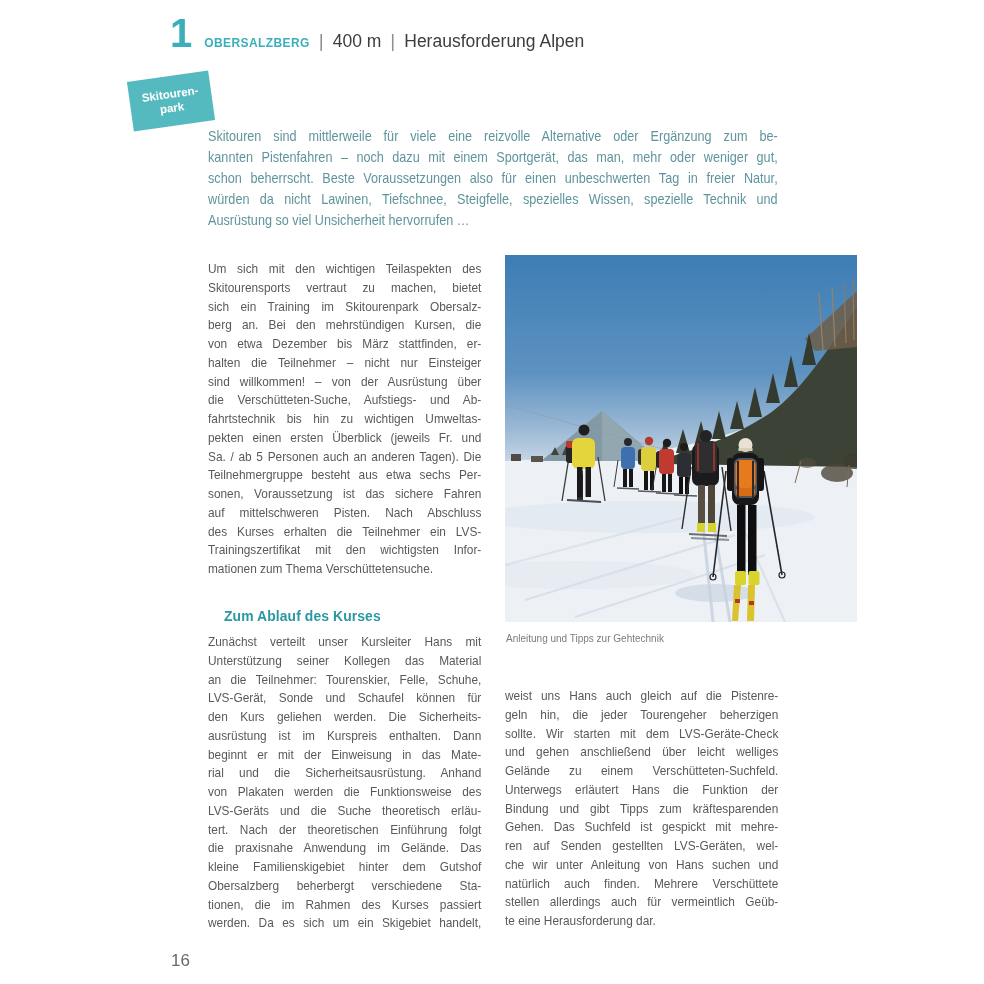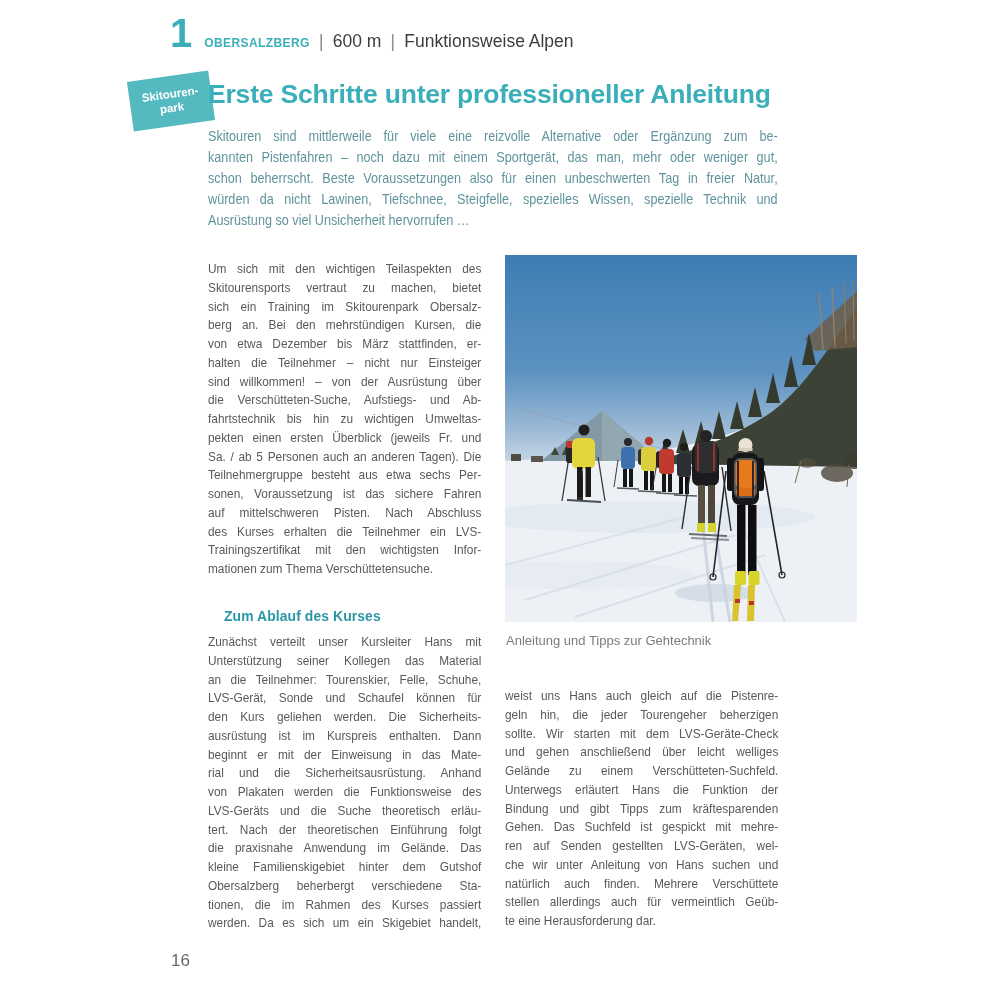--- a/index.html
+++ b/index.html
@@ -39,48 +39,47 @@
     color:var(--body_text);font-size:13.1px;line-height:18.75px;}
   .col1a{left:208px;top:260px;}
   .col1b{left:208px;top:633px;}
   .col2{left:505px;top:687px;}
 
   .subheading{position:absolute;left:208px;top:592px;margin:16px;font-size:13.9px;font-weight:bold;
     color:var(--subheading);letter-spacing:.1px;}
 
   .photo{position:absolute;left:505px;top:255px;width:352px;height:367px;margin:0;}
   .photo svg{display:block;width:100%;height:100%;}
-  .caption{position:absolute;left:506px;top:633px;font-size:13px;color:var(--caption_text);}
+  .caption{position:absolute;left:506px;top:633px;font-size:10px;color:var(--caption_text);}
 
   .pagenum{position:absolute;left:171px;top:951px;font-size:17px;color:var(--pagenum_text);}
 
   
   .tline{text-align:justify;text-align-last:justify;white-space:normal;}
   .tline-last{text-align-last:left;}
 </style>
 </head>
 <body>
 
 <div class="page">
 
   <header class="route-header">
     <span class="route-number">1</span>
     <span class="route-name">OBERSALZBERG</span>
     <span class="sep">|</span>
-    <span class="route-alt">600 m</span>
+    <span class="route-alt">400 m</span>
     <span class="sep">|</span>
-    <span class="route-region">Funktionsweise Alpen</span>
+    <span class="route-region">Herausforderung Alpen</span>
   </header>
 
   <div class="tag-box">
     <span>Skitouren-</span>
     <span>park</span>
   </div>
 
-  <h1 class="title">Erste Schritte unter professioneller Anleitung</h1>
 
   <div class="intro">
       <div class="tline">Skitouren sind mittlerweile für viele eine reizvolle Alternative oder Ergänzung zum be-</div>
       <div class="tline">kannten Pistenfahren – noch dazu mit einem Sportgerät, das man, mehr oder weniger gut,</div>
       <div class="tline">schon beherrscht. Beste Voraussetzungen also für einen unbeschwerten Tag in freier Natur,</div>
       <div class="tline">würden da nicht Lawinen, Tiefschnee, Steigfelle, spezielles Wissen, spezielle Technik und</div>
       <div class="tline tline-last">Ausrüstung so viel Unsicherheit hervorrufen …</div>
     </div>
 
   <div class="col col1a">

